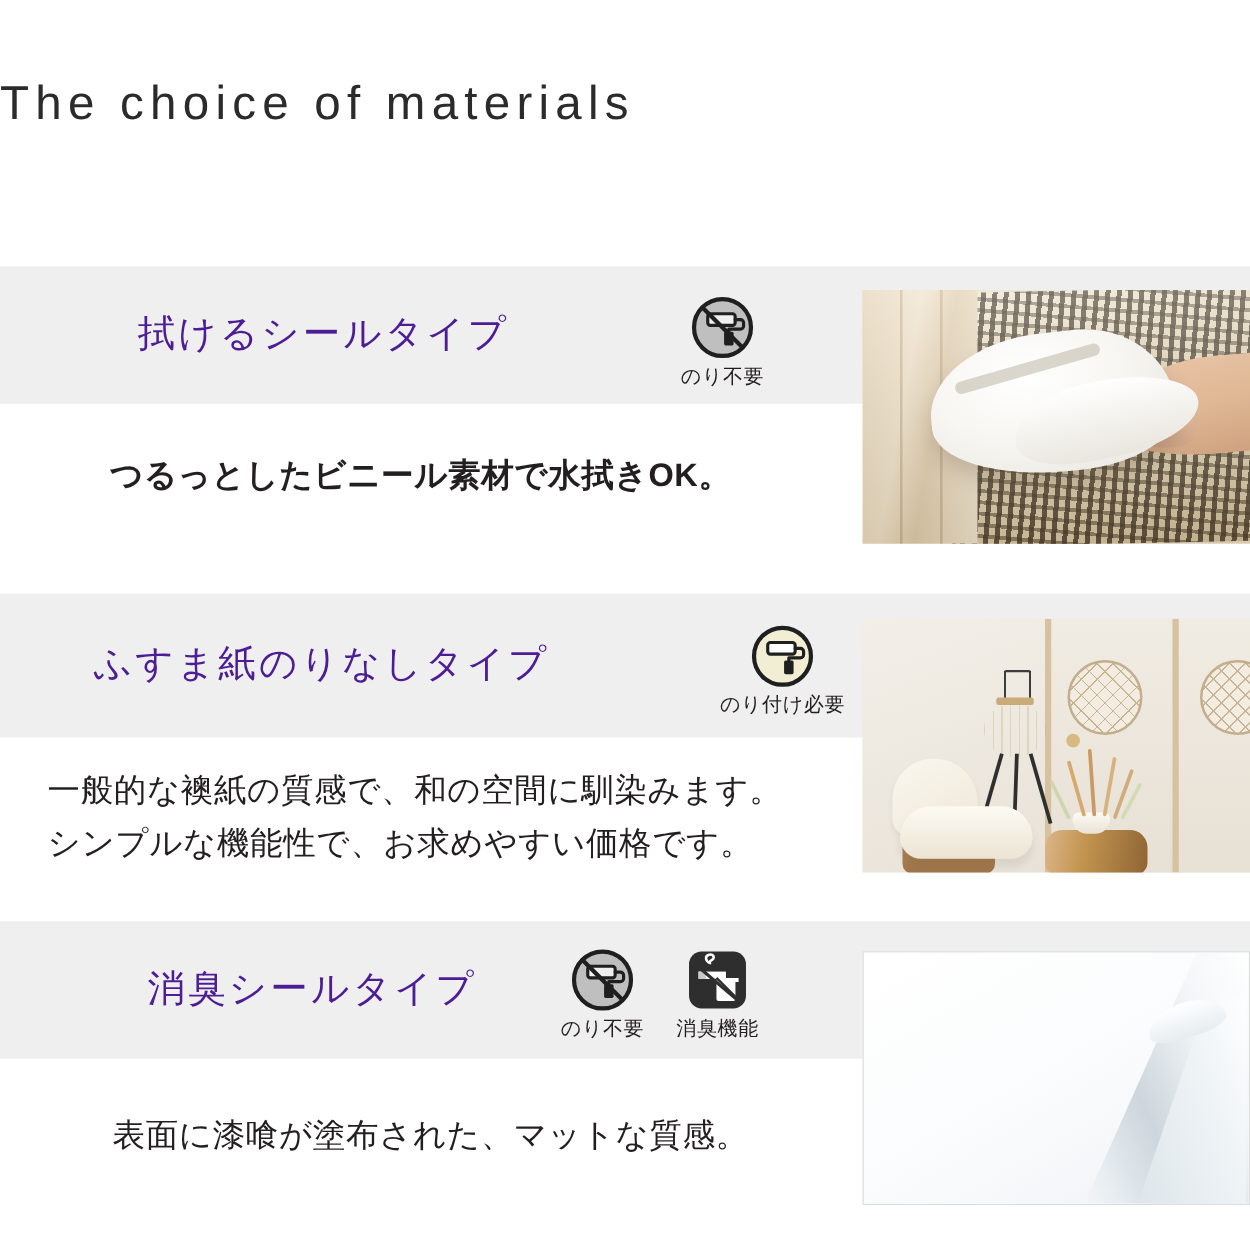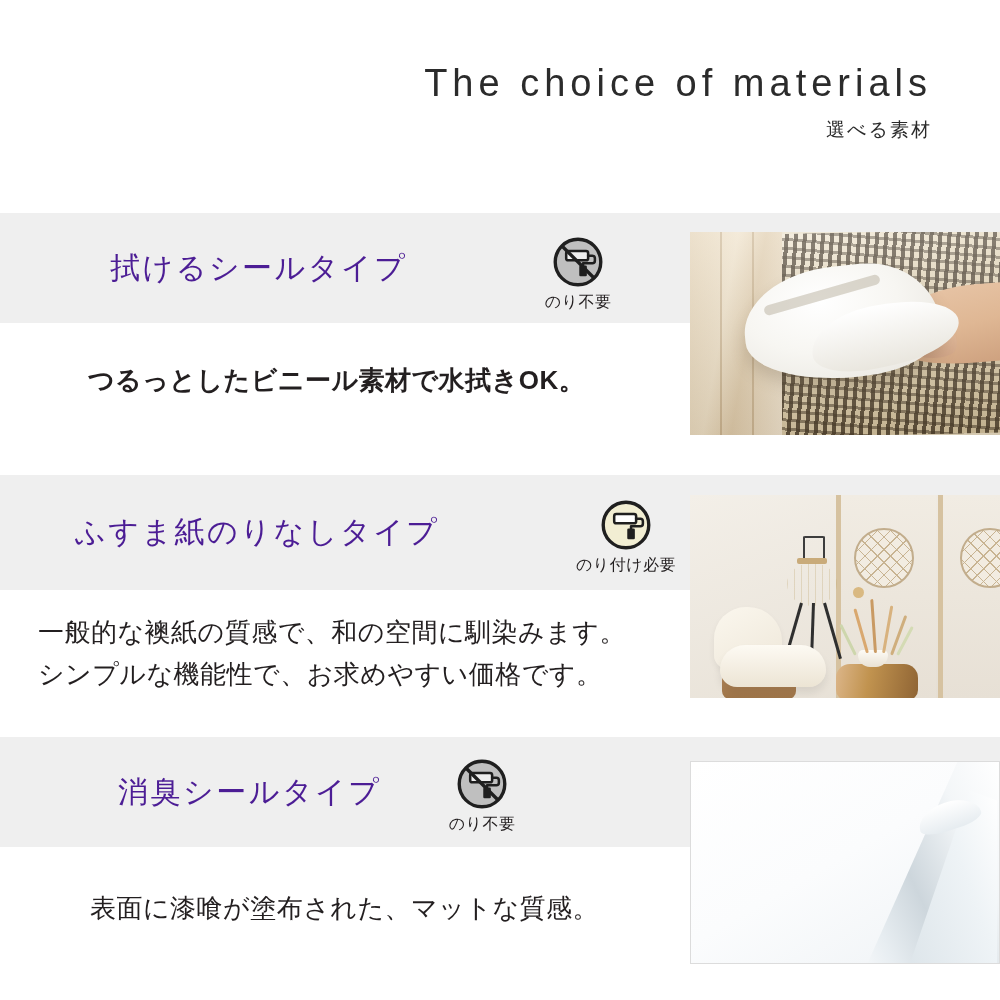--- a/index.html
+++ b/index.html
@@ -7,21 +7,21 @@
     width:1000px;height:1000px;
     background:#ffffff;
     font-family:"Liberation Sans","DejaVu Sans",sans-serif;
     color:#231f20;
     overflow:hidden;
     position:relative;
   }
   .page{position:relative;width:1000px;height:1000px;overflow:hidden;}
 
   
-  .header{position:absolute;left:0;top:0;width:912px;text-align:right;padding-left:20px;}
+  .header{position:absolute;left:0;top:0;width:912px;text-align:left;}
   .header-title{
     font-size:38px;letter-spacing:5px;color:#2b2b2b;font-weight:400;
     margin-top:64px;line-height:1;white-space:nowrap;
   }
   .header-sub{
     font-size:19px;letter-spacing:2px;color:#2b2b2b;margin-top:18px;line-height:1;
   }
 
   
   .section{position:absolute;left:0;width:1000px;}
@@ -157,21 +157,20 @@
     transform:rotate(-18deg);
   }
 </style>
 </head>
 <body>
 
 <div class="page">
 
   <div class="header">
     <div class="header-title">The choice of materials</div>
-    <div class="header-sub">選べる素材</div>
   </div>
 
   <div class="section" style="top:0;">
 
     <div class="band" style="top:213px;height:110px;"></div>
 
     <div class="band-title" style="left:110px;top:253px;">拭けるシールタイプ</div>
 
     <div class="badges" style="left:540px;top:235px;">
       <div class="badge">
@@ -273,20 +272,34 @@
           <circle cx="32" cy="32" r="27" fill="#bfbfbf"></circle>
           <circle cx="32" cy="32" r="27" fill="none" stroke="#1f1f1f" stroke-width="4"></circle>
           <rect x="18" y="19" width="26" height="11" rx="2.5" fill="#efefef" stroke="#1f1f1f" stroke-width="3"></rect>
           <path d="M44 24.5 h5 a3 3 0 0 1 3 3 v3 a3 3 0 0 1 -3 3 h-11 v5" fill="none" stroke="#1f1f1f" stroke-width="3" stroke-linecap="round" stroke-linejoin="round"></path>
           <rect x="33.5" y="36" width="9" height="13" rx="1.5" fill="#1f1f1f"></rect>
           <line x1="13" y1="13" x2="51" y2="51" stroke="#1f1f1f" stroke-width="4"></line>
         </svg>
         <div class="badge-label">のり不要</div>
       </div>
 
+      <div class="badge">
+        <svg class="badge-ico" viewBox="0 0 64 64">
+          <rect x="5" y="5" width="54" height="54" rx="12" fill="#2e2e2e"></rect>
+          <path d="M25 14 c6 -3 3 -7 -1 -6 c-4 1 -4 6 1 8" fill="none" stroke="#ffffff" stroke-width="2.4" stroke-linecap="round"></path>
+          <rect x="14" y="24" width="26" height="7" fill="#ffffff"></rect>
+          <rect x="14" y="24" width="7" height="7" fill="#c9c9c9"></rect>
+          <path d="M32 30 h20 v4 h-20 z" fill="#ffffff"></path>
+          <path d="M31 30 L31 50 a2 2 0 0 0 2 2 h14 a2 2 0 0 0 2 -2 L49 30 z" fill="#ffffff"></path>
+          <path d="M31 30 L49 48" stroke="#2e2e2e" stroke-width="2.4"></path>
+          <line x1="12" y1="18" x2="52" y2="52" stroke="#2e2e2e" stroke-width="3"></line>
+          <line x1="13" y1="17" x2="51" y2="51" stroke="#ffffff" stroke-width="1.4" opacity="0"></line>
+        </svg>
+        <div class="badge-label">消臭機能</div>
+      </div>
     </div>
 
     <div class="desc" style="left:90px;top:888px;">表面に漆喰が塗布された、マットな質感。</div>
 
     <div class="photo p3" style="left:690px;top:761px;width:310px;height:203px;">
       <div class="sheet"></div>
       <div class="curlshade"></div>
       <div class="curlface"></div>
       <div class="lip"></div>
     </div>

